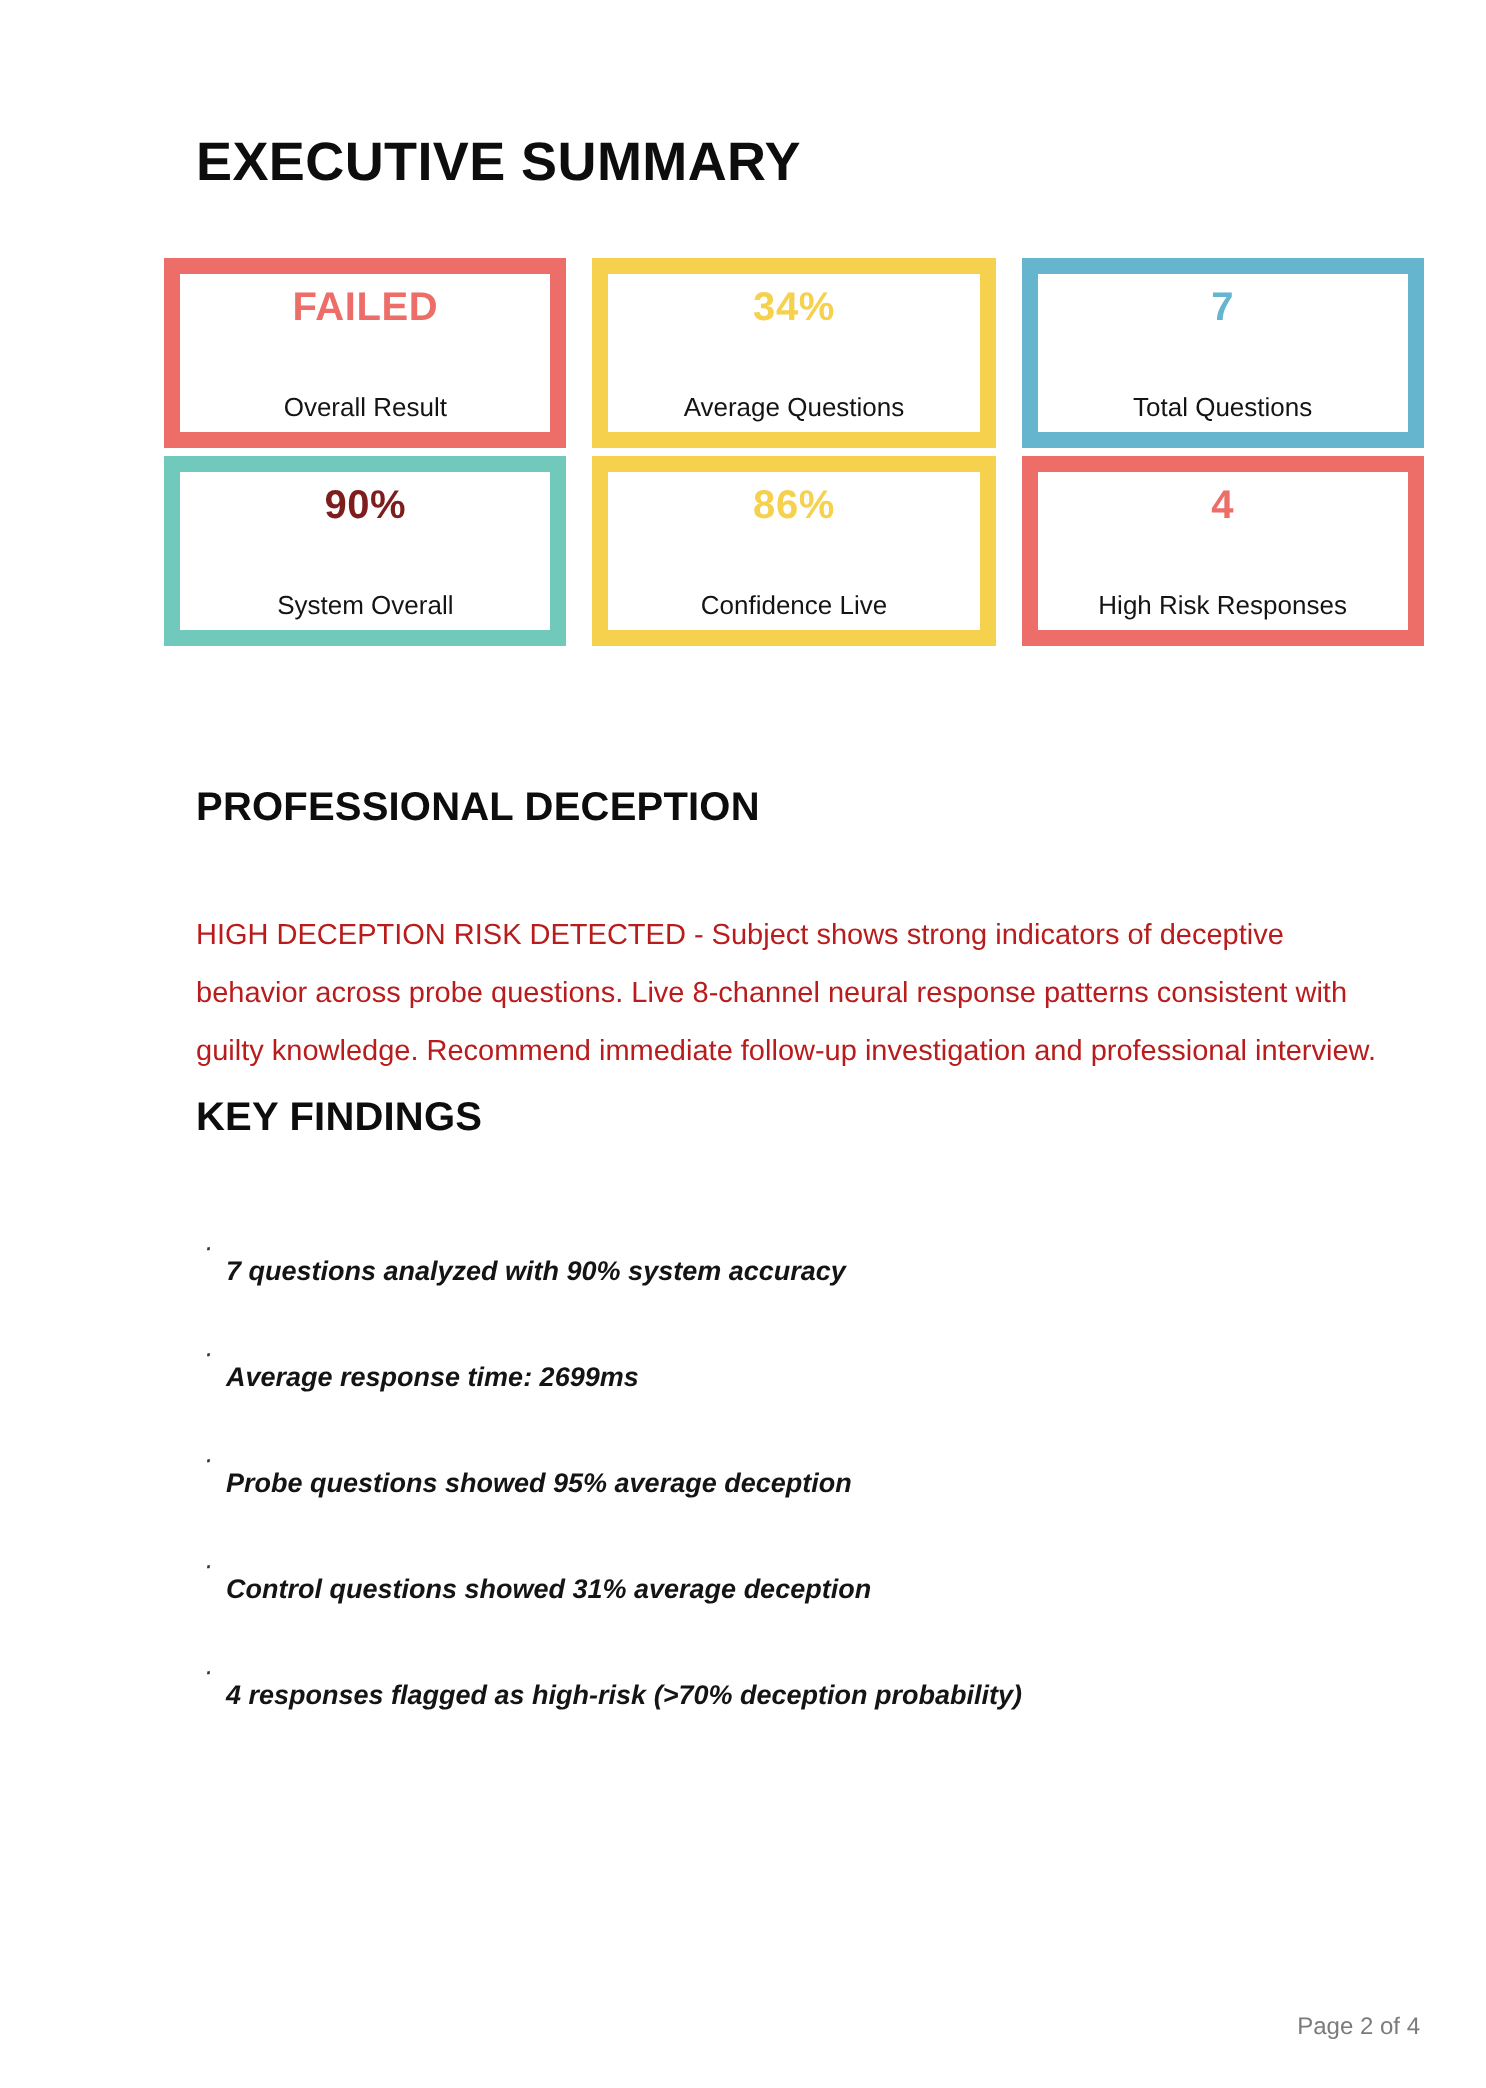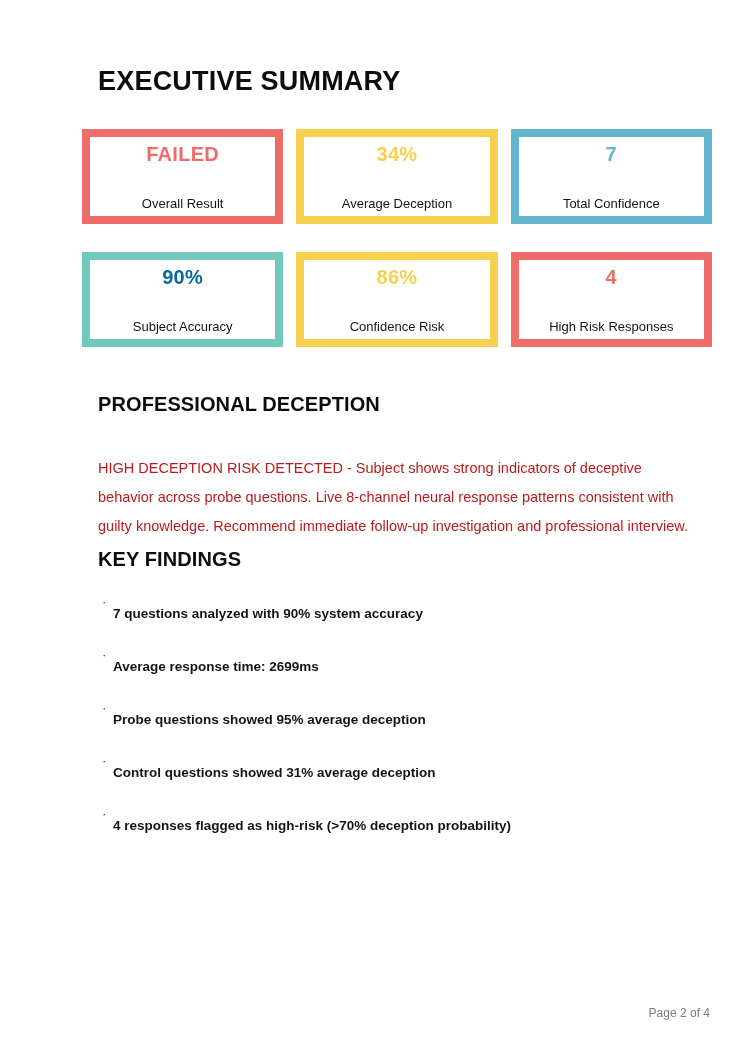--- a/index.html
+++ b/index.html
@@ -23,21 +23,21 @@
     color: #0d0d0d;
     line-height: 1.05;
   }
   .cards-grid {
     position: absolute;
     left: 46px;
     top: 93px;
     width: 654px;
     display: grid;
     grid-template-columns: repeat(3, 1fr);
-    gap: 28px 13px;
+    gap: 4px 13px;
   }
   .stat-card {
     height: 95px;
     background: #ffffff;
     border: 8px solid #cccccc;
     display: flex;
     flex-direction: column;
     align-items: center;
     justify-content: center;
     gap: 9px;
@@ -64,22 +64,24 @@
     line-height: 1.1;
   }
   .assessment-body {
     margin-top: 15px;
     font-size: 14.5px;
     font-weight: 400;
     line-height: 29px;
     color: #b91c1c;
   }
   .findings-list {
+    margin-top: 22px;
     list-style: none;
     padding-left: 18px;
+    font-style: italic;
   }
   .findings-list li {
     position: relative;
     font-size: 13.5px;
     font-weight: 700;
     color: #141414;
     line-height: 1.15;
     margin-bottom: 13.5px;
     padding-left: 9px;
   }
@@ -109,36 +111,36 @@
 
   <div class="cards-grid">
 
     <div class="stat-card" style="border-color: rgb(237, 109, 104);">
       <div class="stat-value" style="color: rgb(237, 109, 104);">FAILED</div>
       <div class="stat-label">Overall Result</div>
     </div>
 
     <div class="stat-card" style="border-color: rgb(245, 209, 78);">
       <div class="stat-value" style="color: rgb(245, 209, 78);">34%</div>
-      <div class="stat-label">Average Deception</div>
+      <div class="stat-label">Average Questions</div>
     </div>
 
     <div class="stat-card" style="border-color: rgb(101, 181, 206);">
       <div class="stat-value" style="color: rgb(101, 181, 206);">7</div>
-      <div class="stat-label">Total Confidence</div>
+      <div class="stat-label">Total Questions</div>
     </div>
 
     <div class="stat-card" style="border-color: rgb(112, 201, 187);">
-      <div class="stat-value" style="color: #0369a1;">90%</div>
-      <div class="stat-label">Subject Accuracy</div>
+      <div class="stat-value" style="color: #7f1d1d;">90%</div>
+      <div class="stat-label">System Overall</div>
     </div>
 
     <div class="stat-card" style="border-color: rgb(245, 209, 78);">
       <div class="stat-value" style="color: rgb(245, 209, 78);">86%</div>
-      <div class="stat-label">Confidence Risk</div>
+      <div class="stat-label">Confidence Live</div>
     </div>
 
     <div class="stat-card" style="border-color: rgb(237, 109, 104);">
       <div class="stat-value" style="color: rgb(237, 109, 104);">4</div>
       <div class="stat-label">High Risk Responses</div>
     </div>
 
   </div>
 
   <div class="section-assessment">

